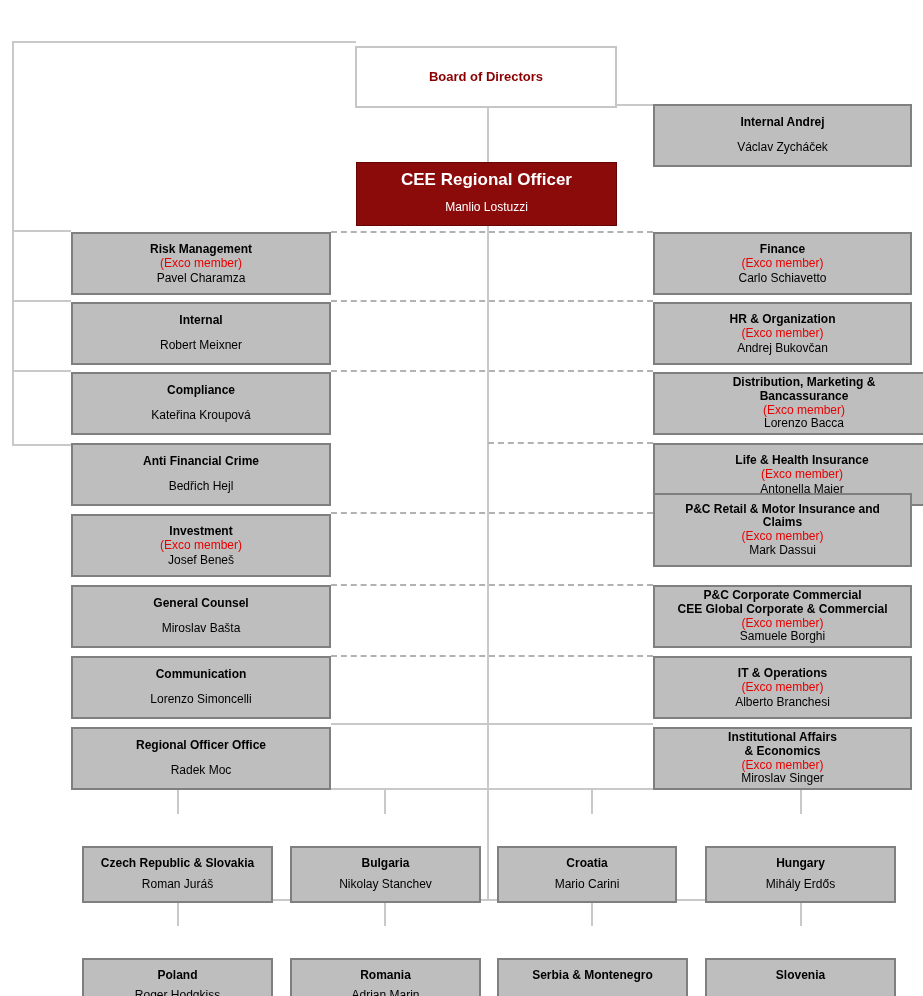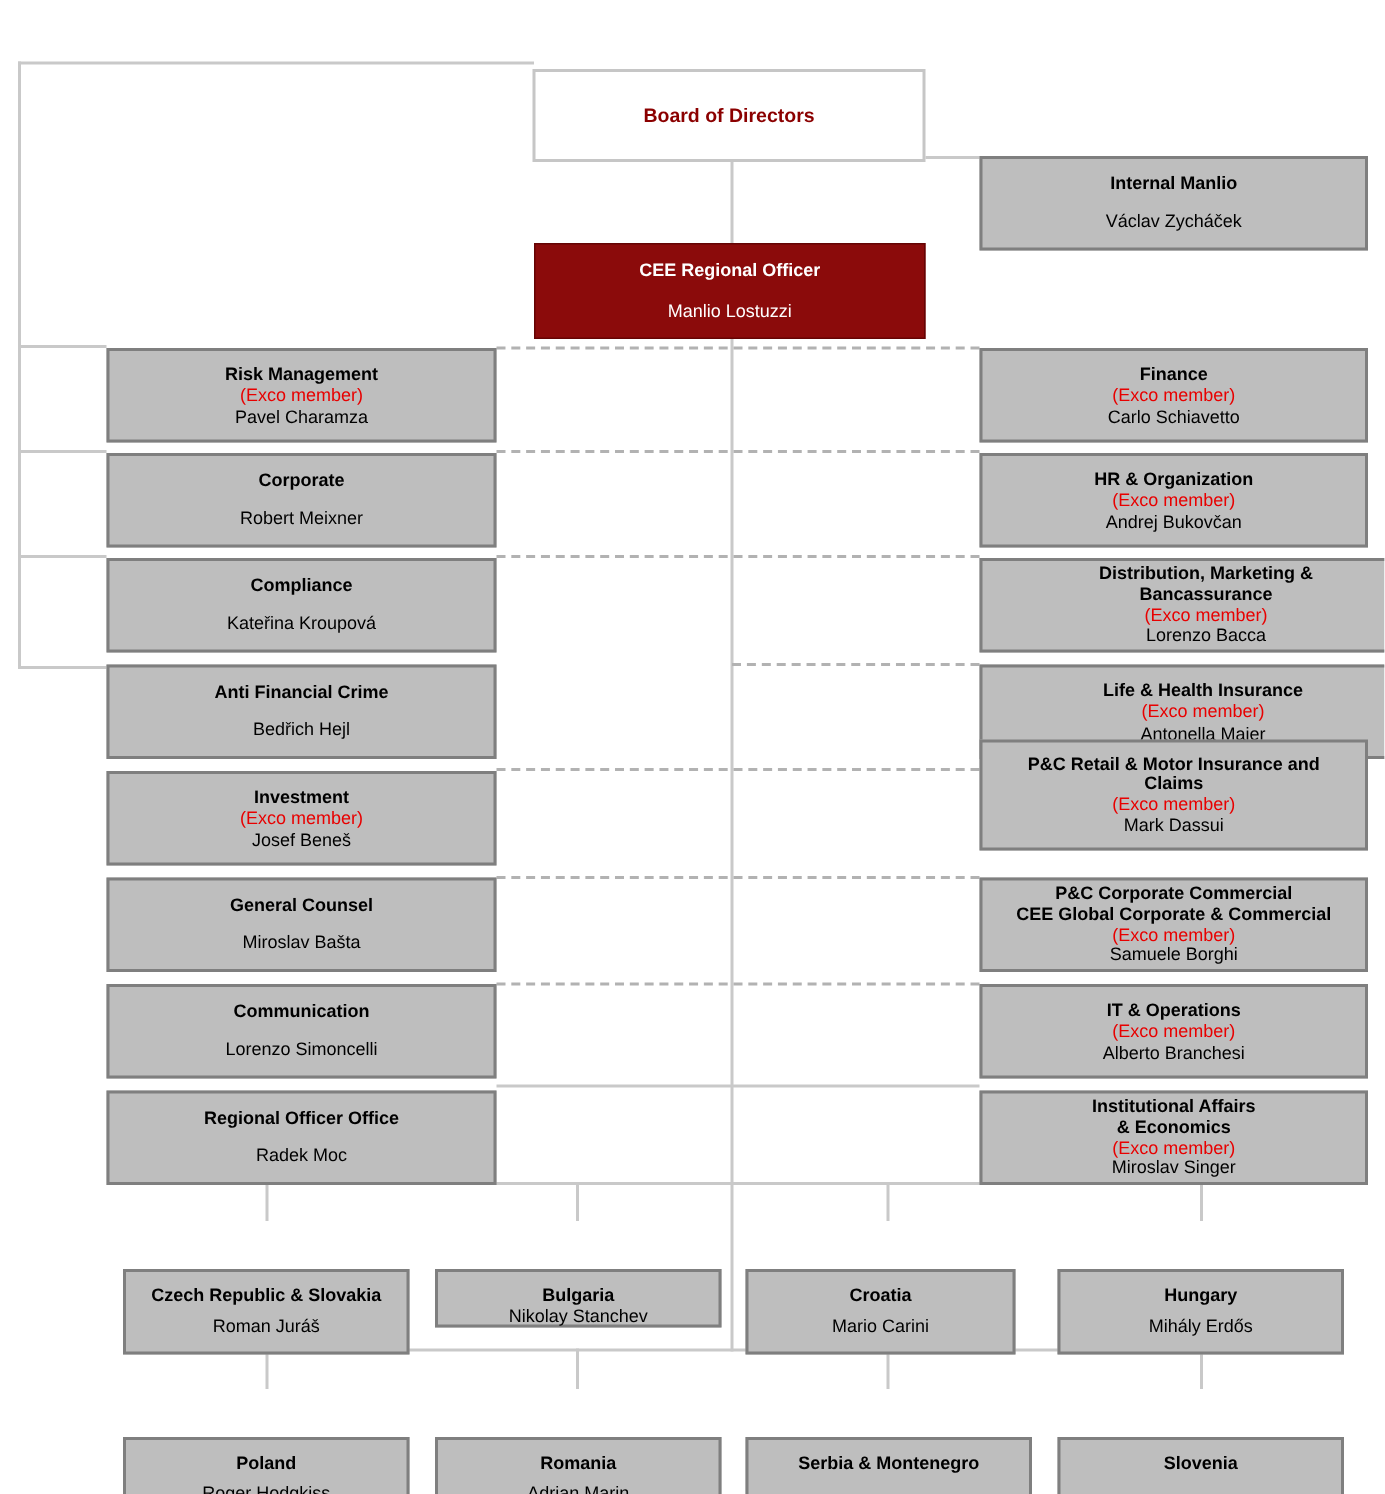--- a/index.html
+++ b/index.html
@@ -24,21 +24,21 @@
   .box .t{font-weight:bold;color:#000;}
   .box .e{color:#e80000;}
   .box .n{color:#000;}
   .center3{justify-content:center;line-height:14.5px;}
   .center4{justify-content:center;line-height:13.6px;}
   .spread{justify-content:space-between;padding:9px 2px 11px 2px;}
   .white{background:#ffffff;border:2px solid #c6c6c6;justify-content:center;}
   .white .t{color:#8b0000;font-size:13px;}
   .maroon{background:#8b0b0b;border:1px solid #650404;}
   .maroon .t,.maroon .n{color:#ffffff;}
-  .maroon .t{font-size:12px;}
+  .maroon .t{font-size:17px;}
 </style>
 </head>
 <body>
 
 <div id="canvas">
 
   <div class="sline" style="left:12px;top:41px;width:344px;height:2px"></div>
   <div class="sline" style="left:12px;top:41px;width:2px;height:405px"></div>
   <div class="sline" style="left:12px;top:230px;width:59px;height:2px"></div>
   <div class="sline" style="left:12px;top:300px;width:59px;height:2px"></div>
@@ -67,37 +67,37 @@
   <div class="sline" style="left:177px;top:899px;width:2px;height:27px"></div>
   <div class="sline" style="left:384px;top:899px;width:2px;height:27px"></div>
   <div class="sline" style="left:591px;top:899px;width:2px;height:27px"></div>
   <div class="sline" style="left:800px;top:899px;width:2px;height:27px"></div>
 
   <div class="box white" style="left:355px;top:14px;width:262px;height:62px">
     <div class="t">Board of Directors</div>
   </div>
 
   <div class="box spread" style="left:653px;top:72px;width:259px;height:63px">
-    <div class="t">Internal Manlio</div>
+    <div class="t">Internal Andrej</div>
     <div class="n">Václav Zycháček</div>
   </div>
 
   <div class="box maroon spread" style="left:356px;top:130px;width:261px;height:64px;padding:10px 2px 11px 2px">
     <div class="t">CEE Regional Officer</div>
     <div class="n">Manlio Lostuzzi</div>
   </div>
 
   <div class="box center3" style="left:71px;top:200px;width:260px;height:63px">
     <div class="t">Risk Management</div>
     <div class="e">(Exco member)</div>
     <div class="n">Pavel Charamza</div>
   </div>
 
   <div class="box spread" style="left:71px;top:270px;width:260px;height:63px">
-    <div class="t">Corporate</div>
+    <div class="t">Internal</div>
     <div class="n">Robert Meixner</div>
   </div>
 
   <div class="box spread" style="left:71px;top:340px;width:260px;height:63px">
     <div class="t">Compliance</div>
     <div class="n">Kateřina Kroupová</div>
   </div>
 
   <div class="box spread" style="left:71px;top:411px;width:260px;height:63px">
     <div class="t">Anti Financial Crime</div>
@@ -174,21 +174,21 @@
     <div class="t">Institutional Affairs</div>
     <div class="t">&amp; Economics</div>
     <div class="e">(Exco member)</div>
     <div class="n">Miroslav Singer</div>
   </div>
 
   <div class="box spread" style="left:82px;top:814px;width:191px;height:57px;padding:8px 2px 10px 2px">
     <div class="t">Czech Republic &amp; Slovakia</div>
     <div class="n">Roman Juráš</div>
   </div>
-  <div class="box spread" style="left:290px;top:814px;width:191px;height:39px;padding:8px 2px 10px 2px">
+  <div class="box spread" style="left:290px;top:814px;width:191px;height:57px;padding:8px 2px 10px 2px">
     <div class="t">Bulgaria</div>
     <div class="n">Nikolay Stanchev</div>
   </div>
   <div class="box spread" style="left:497px;top:814px;width:180px;height:57px;padding:8px 2px 10px 2px">
     <div class="t">Croatia</div>
     <div class="n">Mario Carini</div>
   </div>
   <div class="box spread" style="left:705px;top:814px;width:191px;height:57px;padding:8px 2px 10px 2px">
     <div class="t">Hungary</div>
     <div class="n">Mihály Erdős</div>

